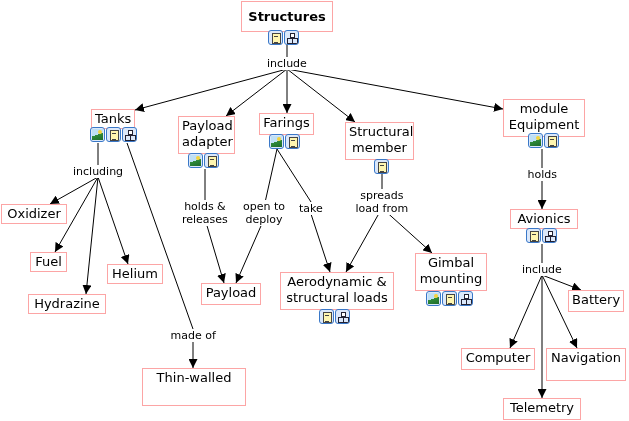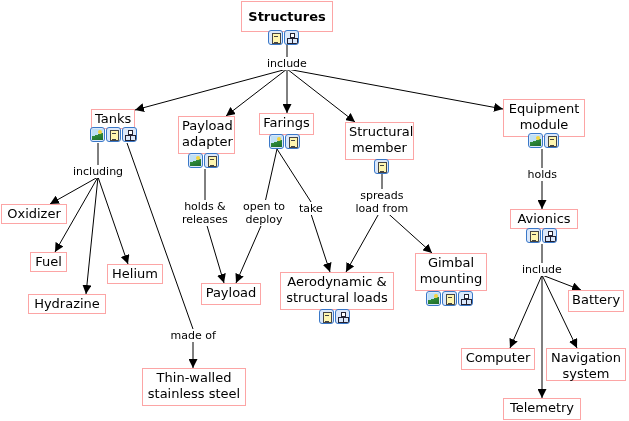--- a/index.html
+++ b/index.html
@@ -105,22 +105,22 @@
       <span class="ic doc"></span>
     </div>
     <div class="node" style="left: 345px; top: 122px; width: 69px; height: 38px;">
       <span class="line">Structural</span>
       <span class="line">member</span>
     </div>
     <div class="icons" style="left: 374px; top: 159px;">
       <span class="ic doc"></span>
     </div>
     <div class="node" style="left: 503px; top: 99px; width: 82px; height: 38px;">
+      <span class="line">module</span>
       <span class="line">Equipment</span>
-      <span class="line">module</span>
     </div>
     <div class="icons" style="left: 528px; top: 133px;">
       <span class="ic img"></span>
       <span class="ic doc"></span>
     </div>
     <div class="node" style="left: 1px; top: 204px; width: 66px; height: 20px;">
       <span class="line">Oxidizer</span>
     </div>
     <div class="node" style="left: 30px; top: 252px; width: 37px; height: 20px;">
       <span class="line">Fuel</span>
@@ -159,28 +159,26 @@
       <span class="ic map"></span>
     </div>
     <div class="node" style="left: 568px; top: 290px; width: 56px; height: 22px;">
       <span class="line">Battery</span>
     </div>
     <div class="node" style="left: 461px; top: 348px; width: 74px; height: 22px;">
       <span class="line">Computer</span>
     </div>
     <div class="node" style="left: 546px; top: 348px; width: 80px; height: 33px;">
       <span class="line">Navigation</span>
-      <span class="line">system</span>
     </div>
     <div class="node" style="left: 503px; top: 398px; width: 78px; height: 22px;">
       <span class="line">Telemetry</span>
     </div>
     <div class="node" style="left: 142px; top: 368px; width: 104px; height: 38px;">
       <span class="line">Thin-walled</span>
-      <span class="line">stainless steel</span>
     </div>
     <div class="label" style="top: 56.5px; left: 266px;">
       <span class="line">include</span>
     </div>
     <div class="label" style="top: 164.5px; left: 72px;">
       <span class="line">including</span>
     </div>
     <div class="label" style="top: 328.5px; left: 169.5px;">
       <span class="line">made of</span>
     </div>

